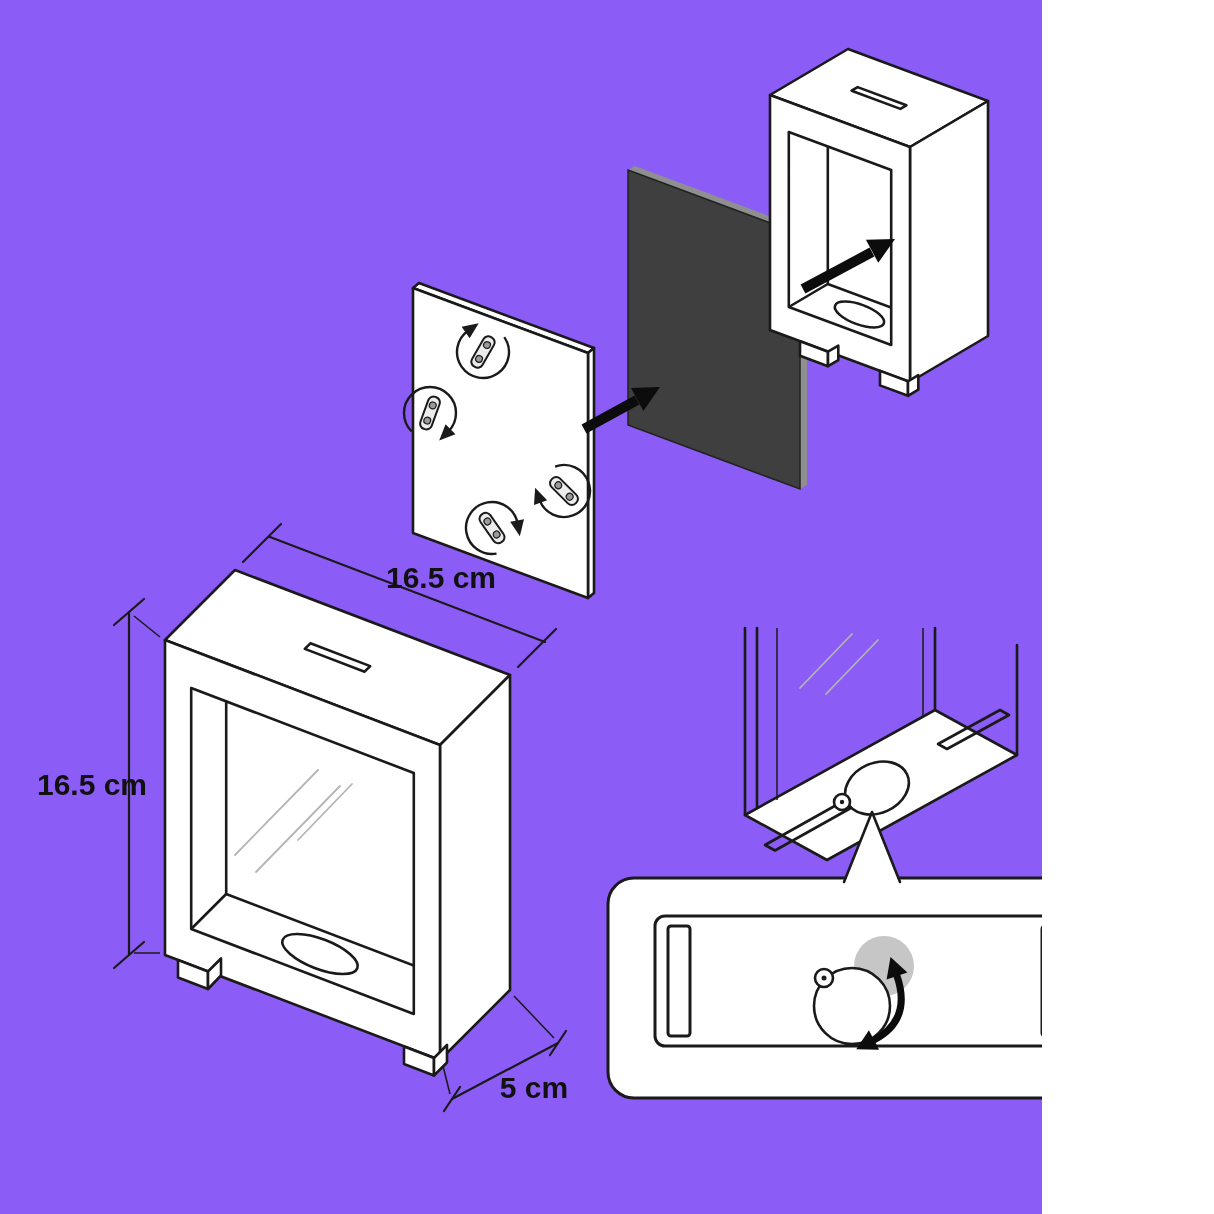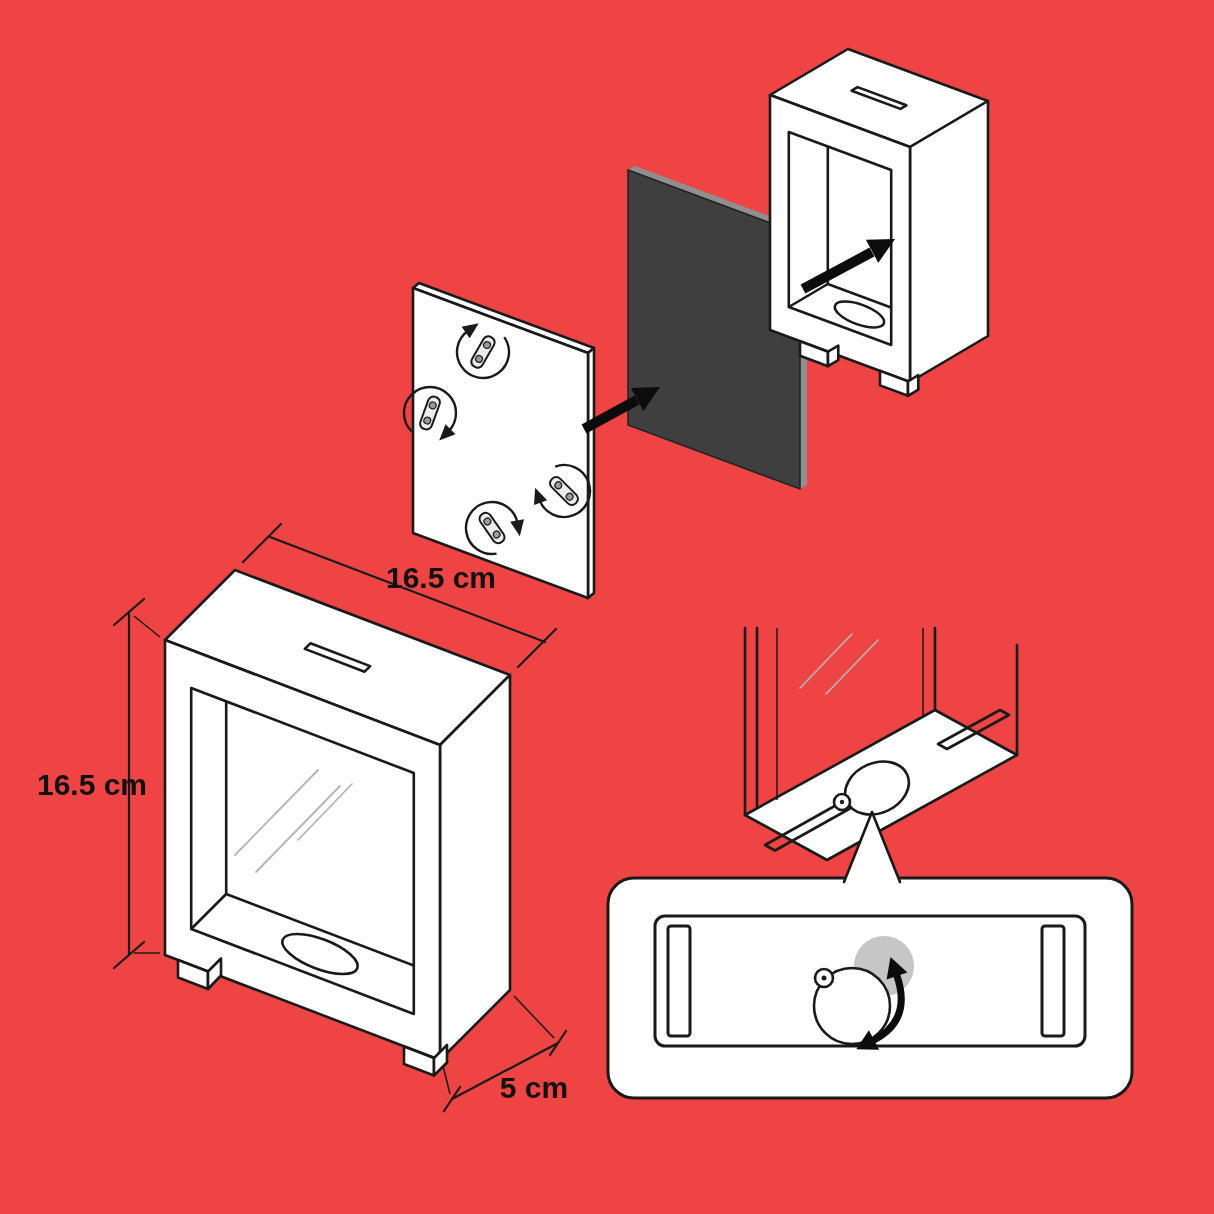--- a/index.html
+++ b/index.html
@@ -1,16 +1,16 @@
 <!DOCTYPE html>
 <html><head>
 <meta charset="utf-8">
 <style>
   html,body{margin:0;padding:0;background:#ffffff;}
-  .page{width:1214px;height:1214px;background:#ef4444;position:relative;overflow:hidden;}
+  .page{width:1042px;height:1214px;background:#8b5cf6;position:relative;overflow:hidden;}
   svg{display:block;}
   .face{fill:#ffffff;stroke:#1a1a1a;stroke-width:2.6;stroke-linejoin:round;}
   .ln{fill:none;stroke:#1a1a1a;stroke-width:2.6;stroke-linejoin:round;stroke-linecap:round;}
   .ln-thin{fill:none;stroke:#1a1a1a;stroke-width:1.5;}
   .glass{fill:none;stroke:#b4b4b4;stroke-width:1.8;stroke-linecap:round;}
   .dim{fill:none;stroke:#1a1a1a;stroke-width:2.2;stroke-linecap:round;}
   .dim-label{font:700 30px "Liberation Sans", sans-serif;fill:#111;}
   .arrow-shaft{fill:none;stroke:#0c0c0c;stroke-width:10;}
   .arrow-head{fill:#0c0c0c;stroke:none;}
   .arc{fill:none;stroke:#1a1a1a;stroke-width:2.4;}

